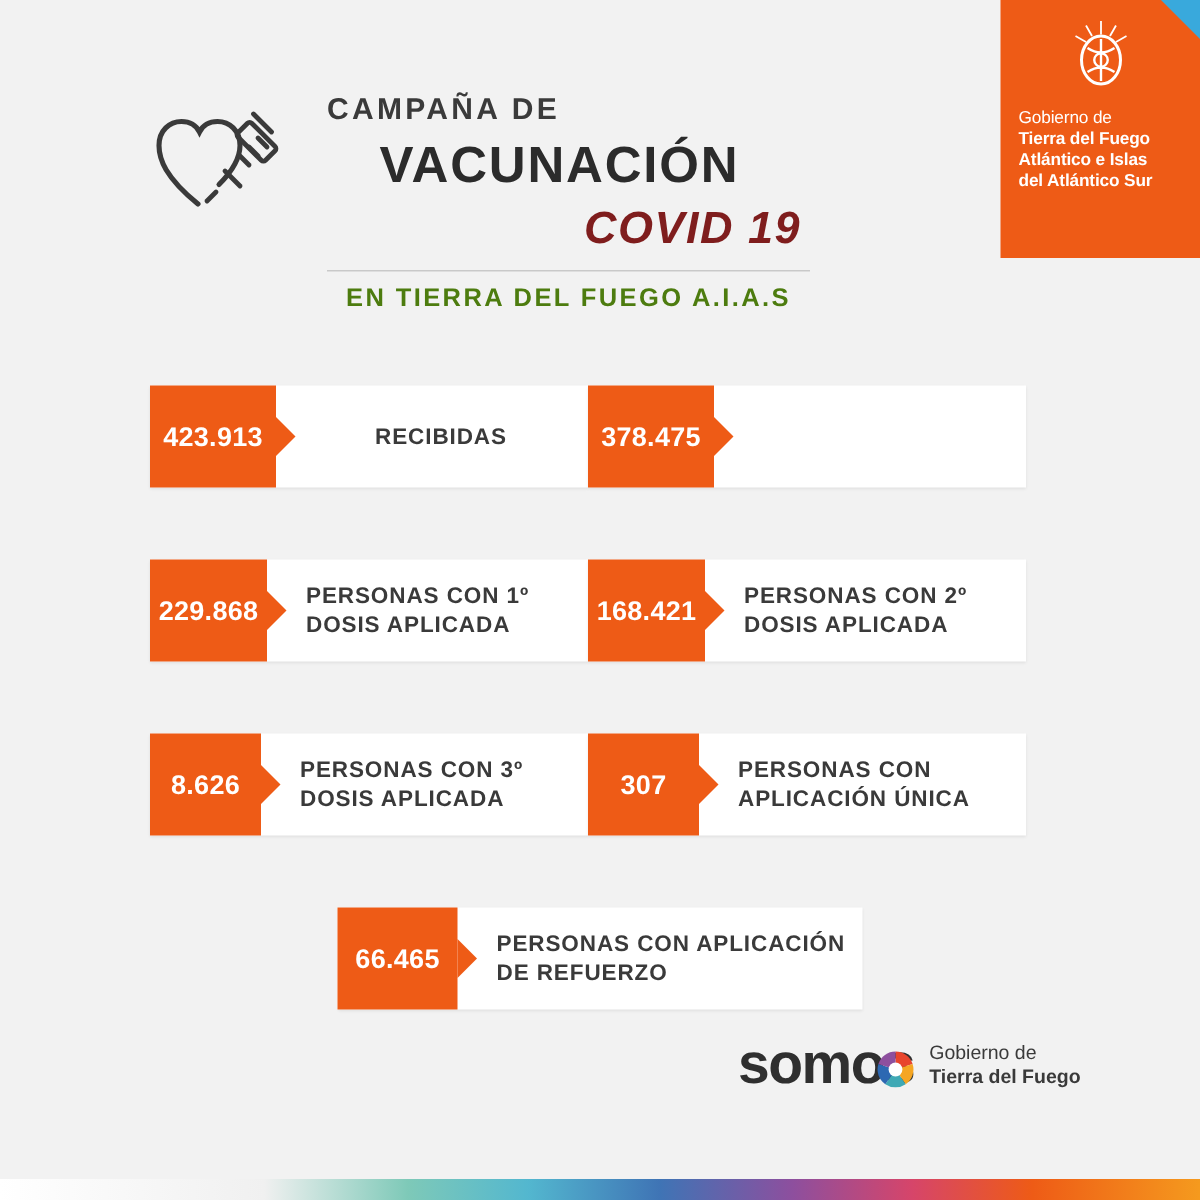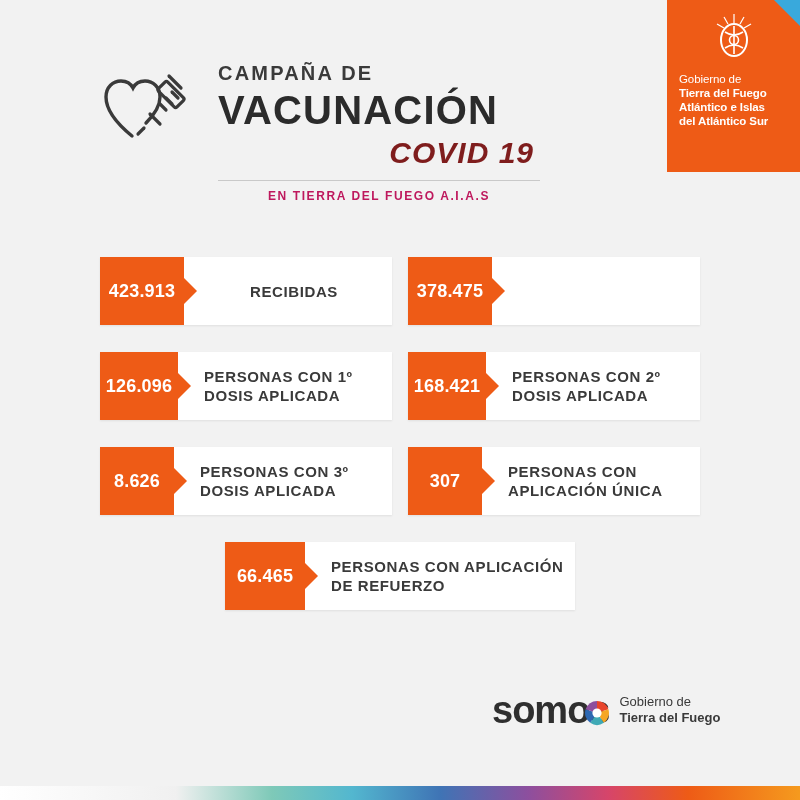--- a/index.html
+++ b/index.html
@@ -68,61 +68,62 @@
     margin-left: 118px;
   }
   .t-campana {
     font-size: 20px;
     letter-spacing: 2.2px;
     color: #3a3a3a;
     font-weight: bold;
     line-height: 30px;
   }
   .t-vacunacion {
-    font-size: 40px;
+    font-size: 34px;
     letter-spacing: 1.2px;
     color: #2b2b2b;
     font-weight: bold;
     line-height: 48px;
     margin-top: -2px;
+    margin-left: 35px;
   }
   .t-covid {
     font-size: 30px;
     font-style: italic;
     font-weight: bold;
     color: #7f1d1d;
     letter-spacing: 1px;
     text-align: right;
     margin-top: 2px;
     margin-right: 6px;
   }
   .rule {
     height: 1px;
     background: #c9c9c9;
     margin: 10px 0 8px 0;
   }
   .t-sub {
-    font-size: 12px;
+    font-size: 17px;
     letter-spacing: 1.6px;
-    color: #be185d;
+    color: #4d7c0f;
     font-weight: bold;
     text-align: center;
   }
 
   
   .cards {
     position: absolute;
     left: 100px;
     top: 257px;
     width: 600px;
   }
   .row {
     display: flex;
-    gap: 16px;
-    margin-bottom: 27px;
+    gap: 0;
+    margin-bottom: 48px;
   }
   .row.centered { justify-content: center; }
 
   .card {
     display: flex;
     align-items: stretch;
     height: 68px;
     background: #ffffff;
     box-shadow: 0 1px 2px rgba(0,0,0,0.08);
   }
@@ -279,21 +280,21 @@
     <div class="card w-half">
       <div class="num-wrap w-fix84">
         <span class="num">378.475</span>
       </div>
     </div>
   </div>
 
   <div class="row">
     <div class="card w-half">
       <div class="num-wrap w-fix78">
-        <span class="num">126.096</span>
+        <span class="num">229.868</span>
       </div>
       <div class="label">PERSONAS CON 1º DOSIS APLICADA</div>
     </div>
     <div class="card w-half">
       <div class="num-wrap w-fix78">
         <span class="num">168.421</span>
       </div>
       <div class="label">PERSONAS CON 2º DOSIS APLICADA</div>
     </div>
   </div>

